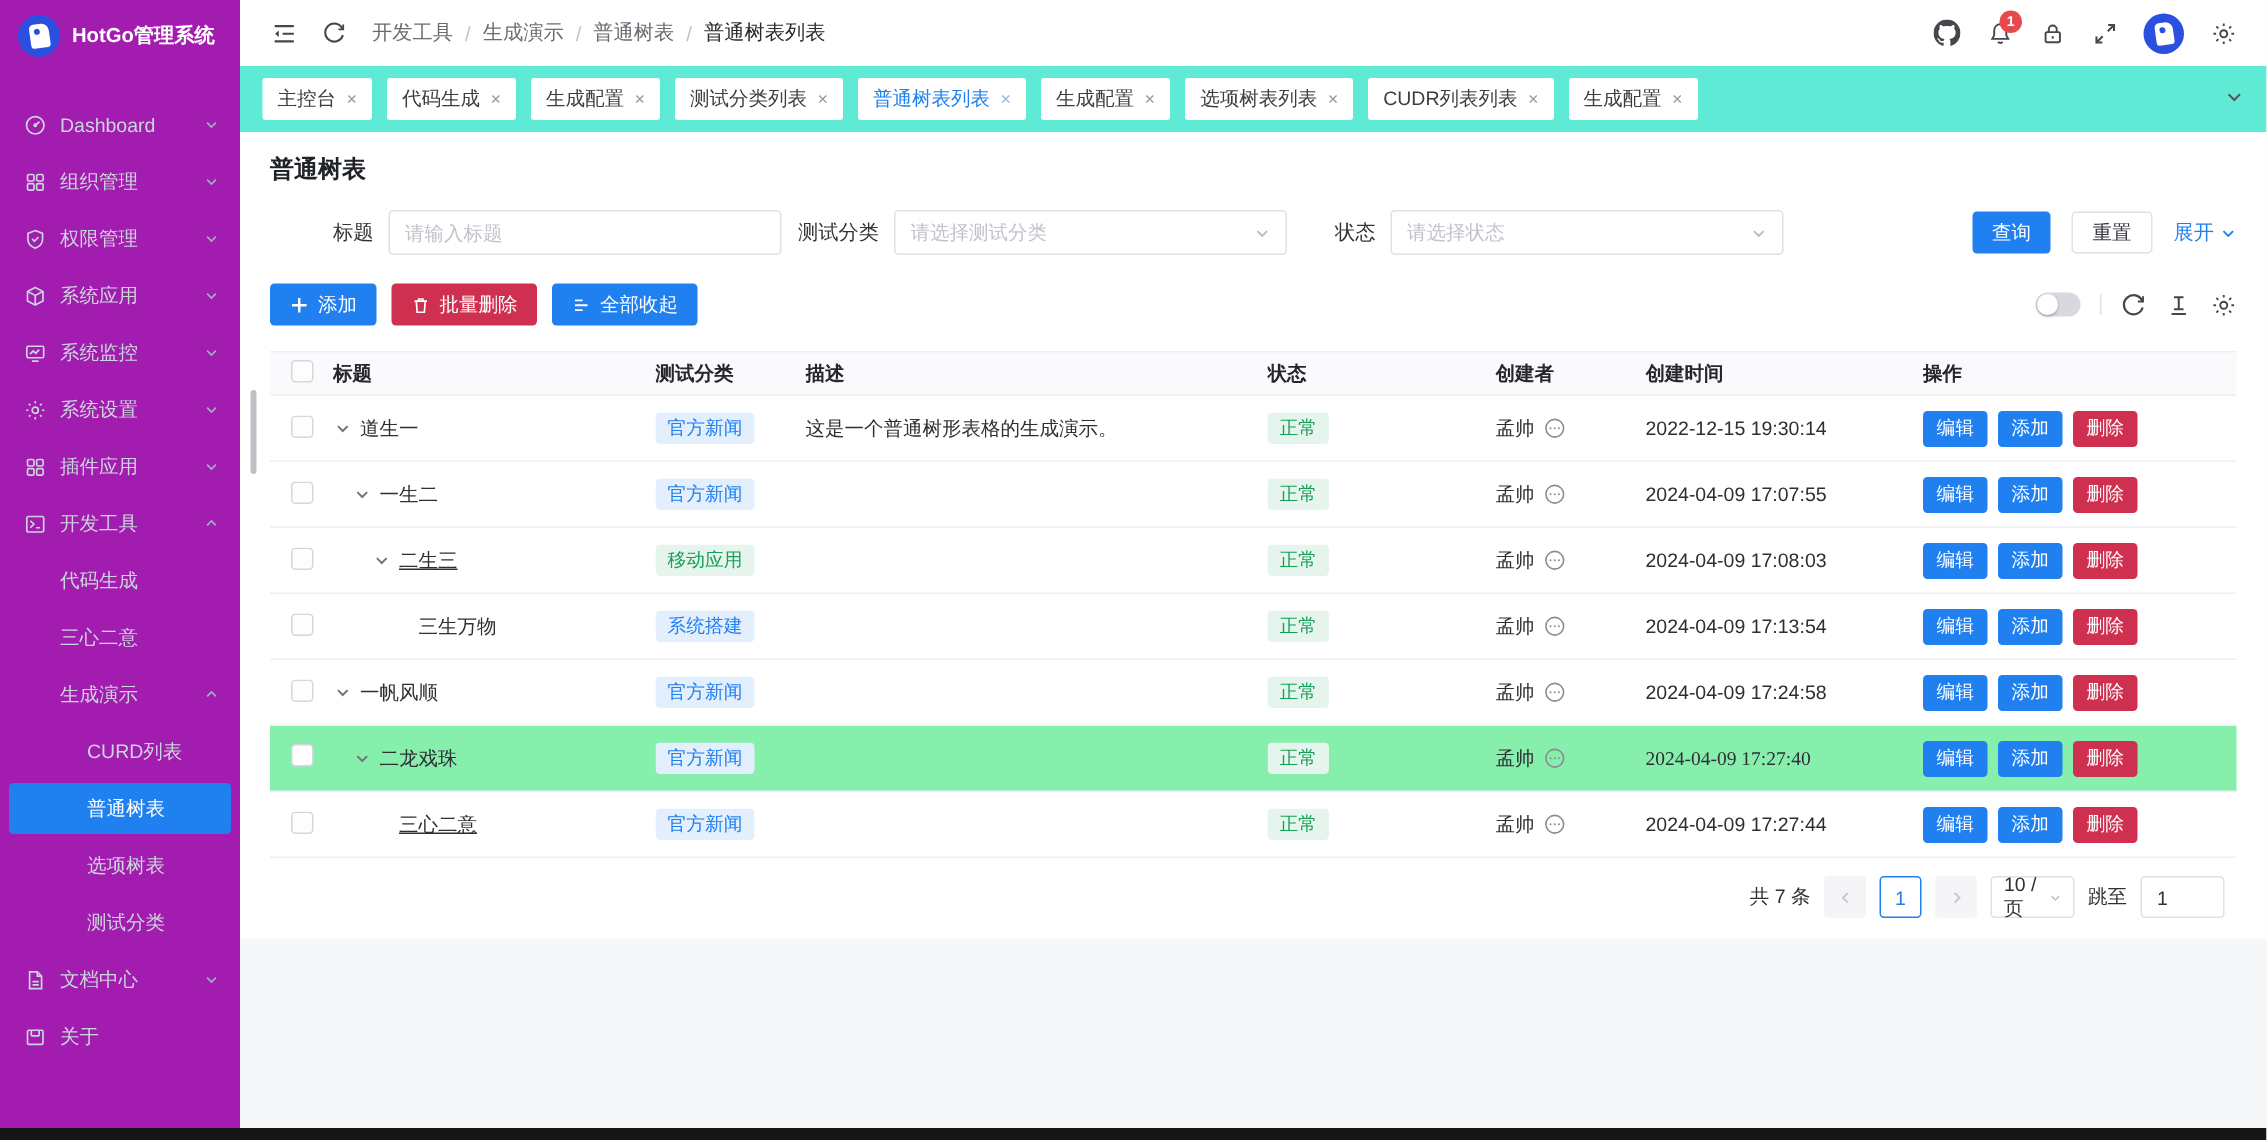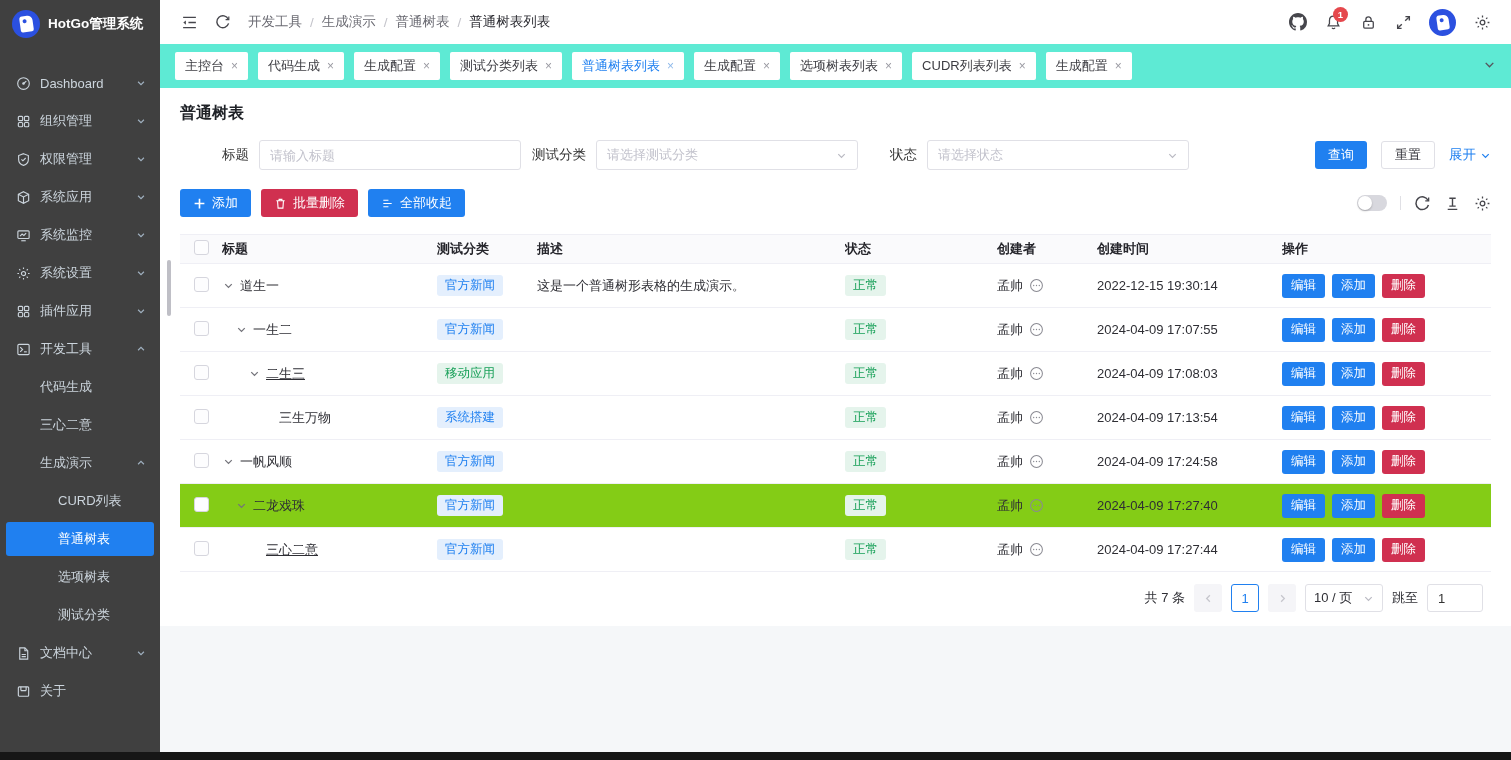--- a/index.html
+++ b/index.html
@@ -3,21 +3,21 @@
 <meta charset="utf-8">
 <style>
   * { margin:0; padding:0; box-sizing:border-box; }
   html,body { width:1511px; height:760px; overflow:hidden; }
   body { font-family:"Liberation Sans","DejaVu Sans",sans-serif; font-size:13px; color:#333; background:#f5f7f9; }
   .app { width:1511px; height:760px; display:flex; flex-direction:column; }
   .app-body { display:flex; flex:1; min-height:0; }
   .bottom-edge { height:8px; background:#161616; }
 
   
-  .sidebar { width:160px; background:#404040; color:#cfd8e0; flex-shrink:0; display:flex; flex-direction:column; }
+  .sidebar { width:160px; background:#a21caf; color:#cfd8e0; flex-shrink:0; display:flex; flex-direction:column; }
   .logo-row { height:44px; display:flex; align-items:center; gap:8px; padding:0 12px; margin-top:2px; }
   .logo-circle { width:28px; height:28px; border-radius:50%; background:#2b50e0; display:flex; align-items:center; justify-content:center; flex-shrink:0; }
   .logo-glyph { width:13px; height:16px; background:#fff; border-radius:3px 5px 2px 2px; position:relative; transform:rotate(-8deg); }
   .logo-glyph:after { content:""; position:absolute; left:3px; top:3px; width:4px; height:4px; border-radius:50%; background:#2b50e0; }
   .logo-text { color:#fff; font-size:13.5px; font-weight:700; white-space:nowrap; }
   .menu { margin-top:18px; }
   .mi { height:38px; display:flex; align-items:center; padding:0 14px 0 16px; gap:9px; cursor:pointer; font-size:13px; color:#ccd5dd; }
   .mi svg { flex-shrink:0; }
   .mi .lbl { flex:1; }
   .mi .chev { color:#9fb0bf; }
@@ -74,41 +74,41 @@
   .table-tools { margin-left:auto; display:flex; align-items:center; gap:13px; }
   .toggle { width:30px; height:16px; border-radius:8px; background:#d8d8de; position:relative; cursor:pointer; }
   .toggle .knob { position:absolute; left:1px; top:1px; width:14px; height:14px; border-radius:50%; background:#fff; box-shadow:0 1px 2px rgba(0,0,0,.25); }
   .vsep { width:1px; height:14px; background:#e0e0e5; }
   .tool-icon { width:17px; height:17px; color:#46464c; cursor:pointer; display:inline-flex; }
 
   
   .table { margin-top:17px; }
   .trow { display:grid; grid-template-columns:42px 215px 100px 308px 152px 100px 185px 1fr; align-items:center; height:44px; border-bottom:1px solid #efeff5; font-size:13px; color:#2e2e34; }
   .thead { height:30px; background:#fafafc; border-top:1px solid #efeff5; font-weight:700; color:#26262c; }
-  .trow.hl { background:#84cc16; }
+  .trow.hl { background:#86efac;font-family:Liberation Serif, serif; }
   .cell { padding-right:8px; overflow:hidden; white-space:nowrap; }
   .cb-cell { padding-left:14px; }
   .checkbox { width:15px; height:15px; border:1px solid #d6d6de; border-radius:3px; background:#fdfdfe; display:inline-block; cursor:pointer; }
   .title-cell { display:flex; align-items:center; }
   .indent-1 { padding-left:13px; } .indent-2 { padding-left:26px;text-decoration:underline; } .indent-3 { padding-left:39px; }
   .tree-chev { width:13px; height:13px; color:#73737a; margin-right:5px; flex-shrink:0; cursor:pointer; display:inline-flex; }
   .tree-chev.hidden { visibility:hidden; }
   .tag { display:inline-block; padding:3px 8px; border-radius:3px; font-size:12.5px; line-height:1.2; }
   .tag-blue { background:#e4effd; color:#2080f0; }
   .tag-green { background:#e5f4ec; color:#18a058; }
   .creator { display:flex; align-items:center; gap:6px; }
   .ell-icon { color:#8a8a92; display:inline-flex; }
   .ops { display:flex; gap:7px; }
   .btn-sm { height:24px; padding:0 9px; font-size:12.5px; border-radius:3px; }
 
   
   .pagination { margin-top:12px; display:flex; align-items:center; justify-content:flex-end; gap:9px; padding-right:8px; font-size:13px; color:#2f2f35; }
   .pg-btn { width:28px; height:28px; border-radius:3px; background:#f5f5f8; color:#c6c6cd; display:flex; align-items:center; justify-content:center; cursor:pointer; }
   .pg-cur { width:28px; height:28px; border-radius:3px; border:1px solid #2080f0; color:#2080f0; background:#fff; display:flex; align-items:center; justify-content:center; cursor:pointer; }
-  .pg-size { width:78px; height:28px; border:1px solid #e0e0e6; border-radius:3px; background:#fff; display:flex; align-items:center; justify-content:space-between; padding:0 8px; cursor:pointer; }
+  .pg-size { width:56px; height:28px; border:1px solid #e0e0e6; border-radius:3px; background:#fff; display:flex; align-items:center; justify-content:space-between; padding:0 8px; cursor:pointer; }
   .pg-size .chev { color:#b9b9c2; }
   .pg-jump-input { width:56px; height:28px; border:1px solid #e0e0e6; border-radius:3px; padding:0 10px; font-size:13px; font-family:inherit; color:#333; outline:none; }
 
   .footer-space { flex:1; background:#f5f7f9; }
 </style>
 </head>
 <body>
 
 <div class="app">
  <div class="app-body">

